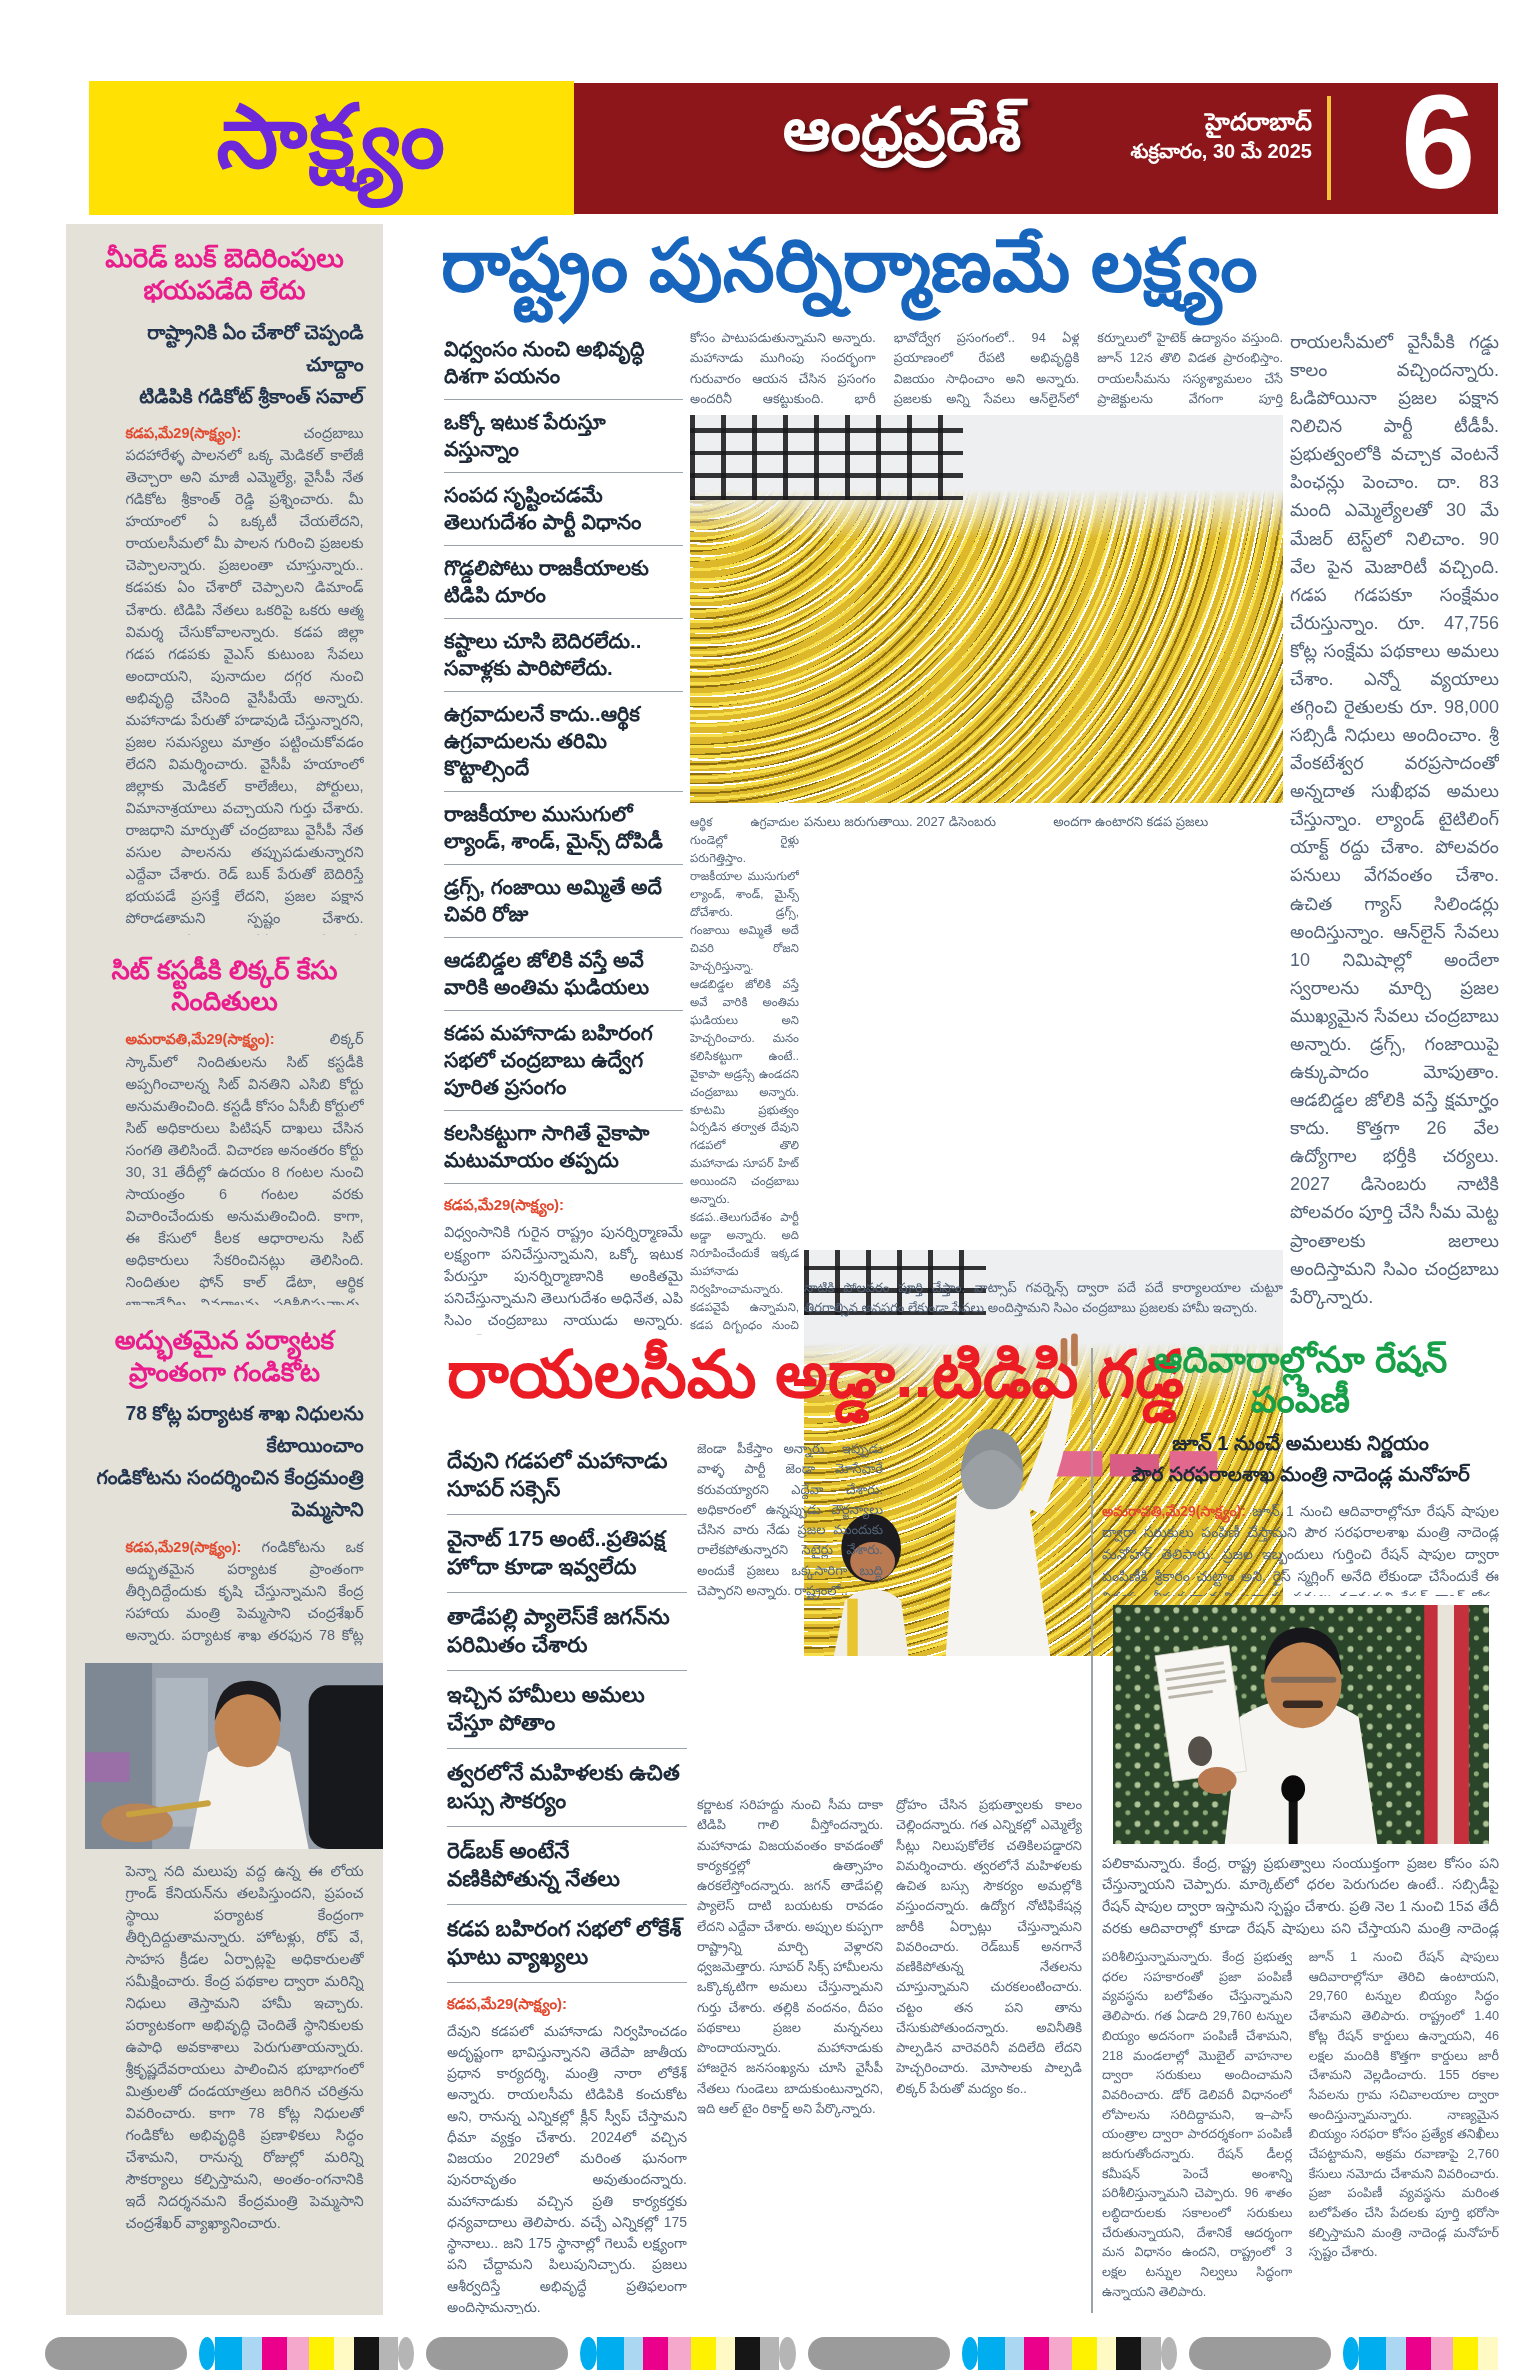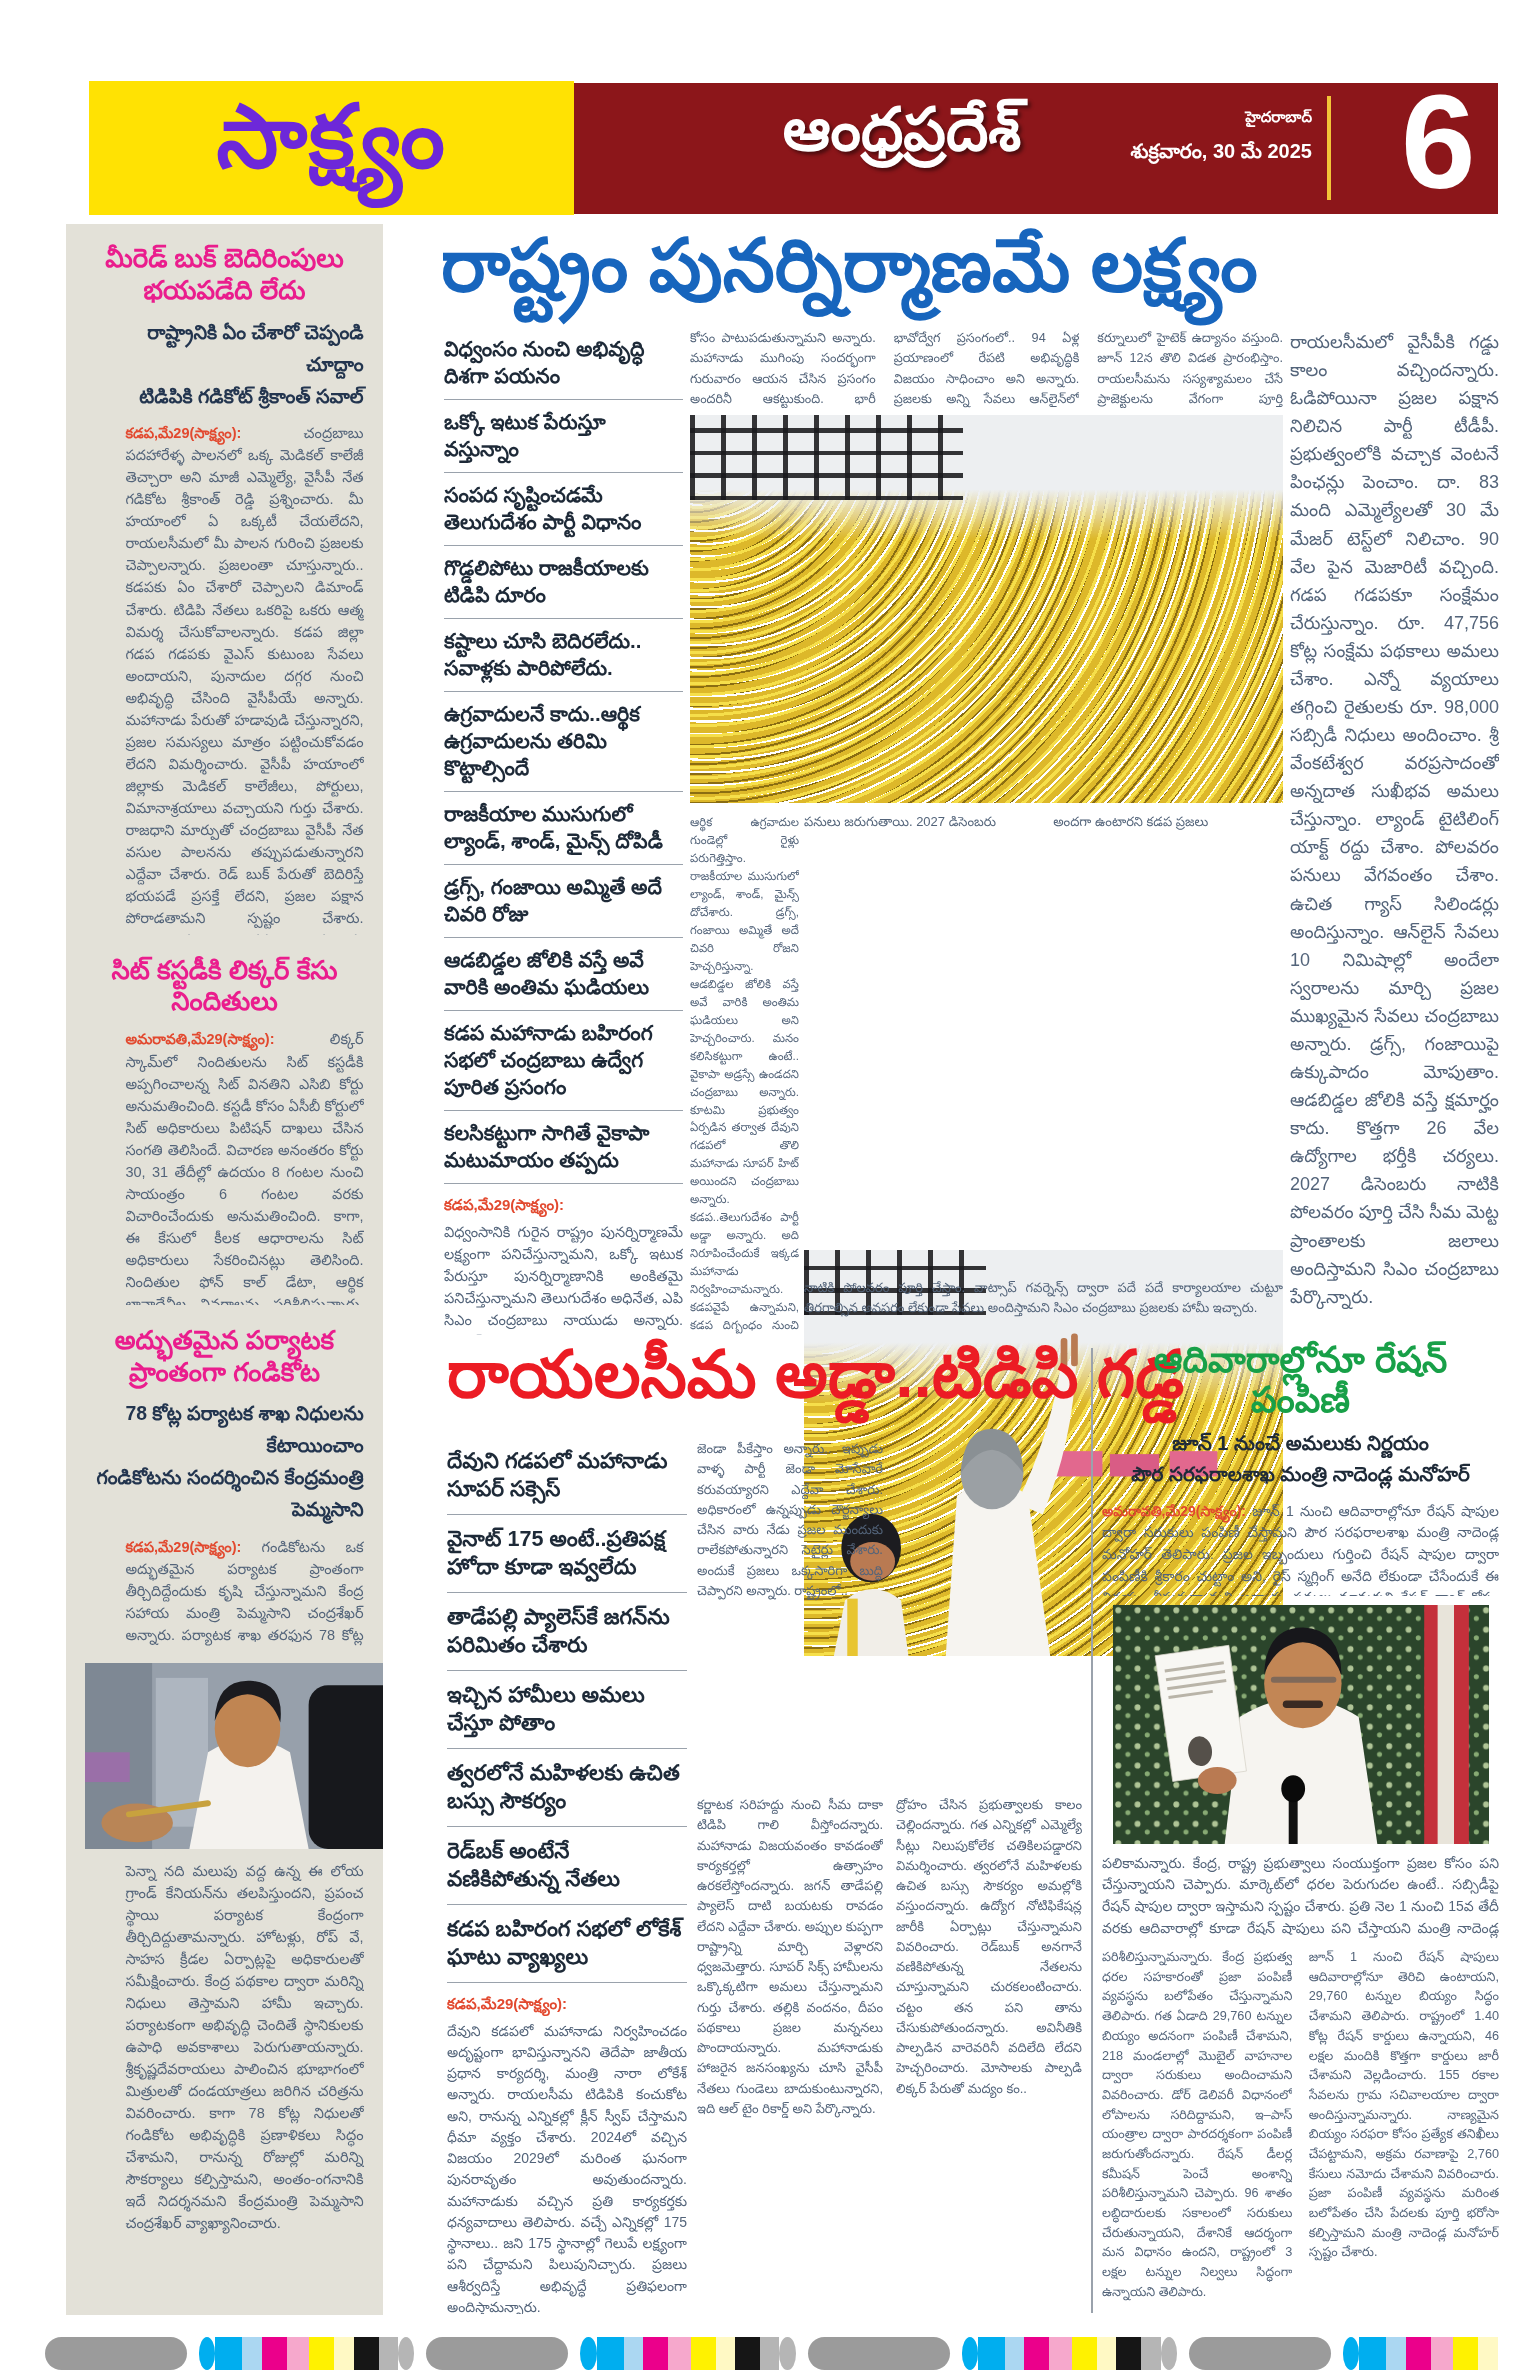--- a/index.html
+++ b/index.html
@@ -8,21 +8,21 @@
   #page{position:relative;width:1541px;height:2377px;background:#fff;overflow:hidden;}
   .abs{position:absolute;}
 
   
   .mast-logo-box{left:89px;top:81px;width:485px;height:134px;background:#FFE203;
     display:flex;align-items:center;justify-content:center;}
   .mast-logo{font-size:88px;font-weight:800;color:#6d28d9;letter-spacing:1.5px;}
   .mast-banner{left:574px;top:83px;width:924px;height:131px;background:#8C161A;}
   .mast-section{left:67px;top:12px;width:522px;text-align:center;color:#fff;
     font-size:60px;font-weight:800;text-shadow:3px 3px 3.7px rgba(0,0,0,.45);}
-  .mast-city{right:186px;top:25px;color:#fff;font-size:15px;font-weight:700;}
+  .mast-city{right:186px;top:25px;color:#fff;font-size:24px;font-weight:700;}
   .mast-date{right:186px;top:57px;color:#fff;font-size:20px;font-weight:700;text-align:right;}
   .mast-divider{right:167px;top:13.4px;width:3.7px;height:104px;background:#F2C438;}
   .mast-page{right:22.4px;top:-12px;color:#fff;font-size:134px;font-weight:800;line-height:142px;}
 
   
   .left-col{left:66px;top:224px;width:317px;height:2091px;background:#E3E1D8;
     padding:19.4px 19.4px;overflow:hidden;}
   .lh{color:#EA1D8D;font-weight:800;font-size:26px;line-height:1.22;text-align:center;}
   .lsub{color:#23354F;font-weight:700;font-size:19.4px;line-height:1.65;text-align:right;margin-top:9px;}
   .dateline{color:#E2492F;font-weight:700;}

